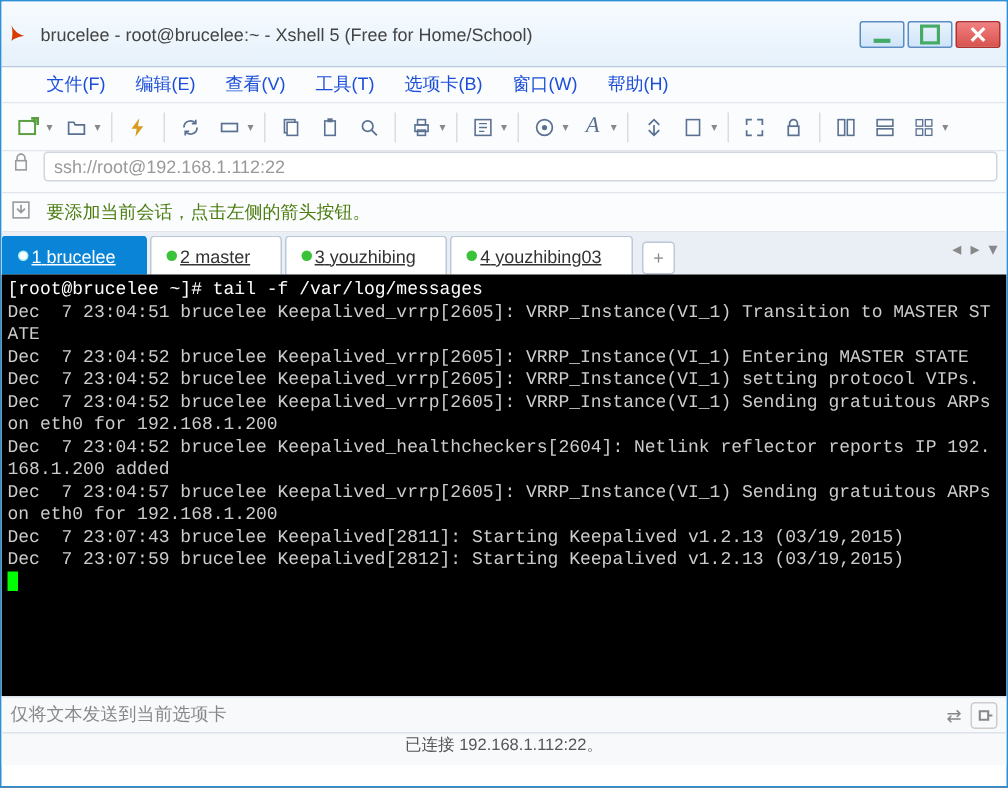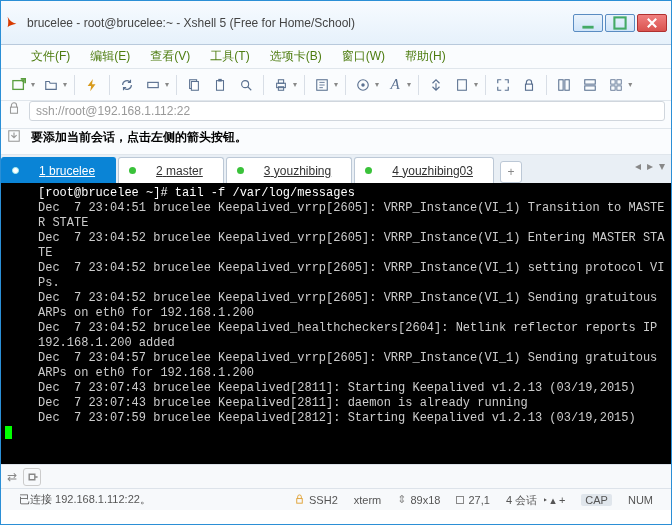--- a/index.html
+++ b/index.html
@@ -6,57 +6,57 @@
 body { font-family: "Microsoft YaHei", Tahoma, sans-serif; font-size: 12px; background: #fff; width: 672px; height: 525px; overflow: hidden; border: 1px solid #2b8fd6; position: relative; }
 
 .titlebar { height: 44px; background: linear-gradient(#f7fbff,#e6f1fb); display: flex; align-items: center; padding: 0 4px; border-bottom: 1px solid #b8c9dc; }
 .titlebar .app-icon { width: 16px; height: 16px; margin-right: 6px; color: #d83b01; }
 .titlebar .title { flex: 1; color: #444; font-size: 12px; }
 .titlebar .win-btns { display: flex; gap: 2px; }
 .titlebar .win-btn { width: 30px; height: 18px; border: 1px solid #5a8cc2; border-radius: 2px; display: flex; align-items: center; justify-content: center; background: linear-gradient(#eaf3fc,#cfe4f9); }
 .titlebar .win-btn.close { background: linear-gradient(#f08080,#d9534f); border-color: #b03030; color: #fff; }
 
 .menubar { height: 24px; display: flex; align-items: center; padding-left: 22px; gap: 4px; background: #fafcfe; border-bottom: 1px solid #e0e6ec; }
-.menubar .mi { padding: 2px 8px; color: #4d7c0f; cursor: default; }
+.menubar .mi { padding: 2px 8px; color: #1d4ed8; cursor: default; }
 
 .toolbar { height: 32px; display: flex; align-items: center; padding: 0 6px; gap: 2px; background: #fafcfe; border-bottom: 1px solid #e0e6ec; }
 .toolbar .tb { width: 24px; height: 24px; display: flex; align-items: center; justify-content: center; color: #5a7090; border-radius: 3px; }
 .toolbar .tb.green { color: #5a9e3f; }
 .toolbar .tb.yellow { color: #d89b1e; }
 .toolbar .sep { width: 1px; height: 20px; background: #d8dee6; margin: 0 3px; }
 .toolbar .dd { font-size: 8px; color: #888; margin-left: -2px; margin-right: 2px; }
 
 .addrbar { height: 28px; display: flex; padding: 0 6px; background: #fafcfe; border-bottom: 1px solid #e0e6ec; }
 .addrbar .lock { width: 18px; color: #999; margin-right: 4px; }
 .addrbar .addr { flex: 1; height: 20px; border: 1px solid #d0d6dd; border-radius: 3px; padding: 0 6px; display: flex; align-items: center; color: #999; background: #fff; }
 
-.infobar { height: 26px; display: flex; padding: 0 6px; background: #fafcfe; border-bottom: 1px solid #e0e6ec; color: #000000; font-weight: bold; }
+.infobar { height: 26px; display: flex; align-items: center; padding: 0 6px; background: #fafcfe; border-bottom: 1px solid #e0e6ec; color: #4d7c0f; }
 .infobar .icon { width: 18px; margin-right: 6px; }
 
 .tabbar { height: 28px; display: flex; align-items: flex-end; background: #e9eff5; position: relative; }
-.tabbar .tab { height: 26px; border: 1px solid #bcc8d6; border-bottom: none; margin-right: 2px; padding: 0 20px 0 10px; display: flex; align-items: center; gap: 20px; background: #fff; position: relative; border-radius: 3px 3px 0 0; }
+.tabbar .tab { height: 26px; border: 1px solid #bcc8d6; border-bottom: none; margin-right: 2px; padding: 0 20px 0 10px; display: flex; align-items: center; gap: 2px; background: #fff; position: relative; border-radius: 3px 3px 0 0; }
 .tabbar .tab.active { background: #0a84d6; border-color: #0a84d6; }
 .tabbar .tab.active .tabtxt { color: #fff; text-decoration: underline; }
 .tabbar .tab .dot { width: 7px; height: 7px; border-radius: 50%; }
 .tabbar .tab .dot.green { background: #3ac23a; }
 .tabbar .tab .dot.white { background: #fff; border: 1px solid #aee; }
 .tabbar .tab .tabtxt { color: #333; text-decoration: underline; }
 .tabbar .plus { width: 22px; height: 22px; display: flex; align-items: center; justify-content: center; color: #888; border: 1px solid #bcc8d6; background: #fff; margin-left: 4px; border-radius: 3px; }
 .tabbar .side { position: absolute; right: 6px; top: 4px; display: flex; gap: 6px; color: #888; }
 
 .terminal { background: #000; color: #ccc; font-family: Consolas, "Courier New", monospace; font-size: 12px; line-height: 15px; padding: 3px 4px; height: 281px; overflow: hidden; position: relative; }
-.terminal .line { white-space: pre-wrap; word-break: break-all; margin-left: 33px; }
+.terminal .line { white-space: pre-wrap; word-break: break-all; }
 .terminal .prompt { color: #fff; }
 .terminal .cursor { display: inline-block; width: 7px; height: 13px; background: #00ff00; vertical-align: middle; }
 
 .sendbar { height: 24px; display: flex; align-items: center; padding: 0 6px; background: #f7f9fb; border-top: 1px solid #dde3ea; color: #888; position: relative; }
 .sendbar .hint { flex: 1; }
 .sendbar .exit { width: 18px; height: 18px; border: 1px solid #ccc; border-radius: 3px; display: flex; align-items: center; justify-content: center; }
 
-.statusbar { height: 22px; display: flex; align-items: center; padding: 0 18px; background: #f7f9fb; border-top: 1px solid #dde3ea; font-size: 11px; color: #555; gap: 16px; }
+.statusbar { height: 22px; display: flex; align-items: center; padding: 0 6px; background: #f7f9fb; border-top: 1px solid #dde3ea; font-size: 11px; color: #555; gap: 16px; flex-direction: column; }
 .statusbar .spc { flex: 1; }
 .statusbar .cell { display: flex; align-items: center; gap: 4px; }
 .statusbar .cap { background: #e0e6ec; padding: 0 4px; border-radius: 2px; }
 
 svg { width: 14px; height: 14px; }
 </style>
 </head>
 <body>
 
 <div class="titlebar">
@@ -271,27 +271,27 @@
 <div class="terminal">
   <div class="line"><span class="prompt">[root@brucelee ~]# </span><span style="color:#fff">tail -f /var/log/messages</span></div>
   <div id="termlines">
       <div class="line">Dec  7 23:04:51 brucelee Keepalived_vrrp[2605]: VRRP_Instance(VI_1) Transition to MASTER STATE</div>
       <div class="line">Dec  7 23:04:52 brucelee Keepalived_vrrp[2605]: VRRP_Instance(VI_1) Entering MASTER STATE</div>
       <div class="line">Dec  7 23:04:52 brucelee Keepalived_vrrp[2605]: VRRP_Instance(VI_1) setting protocol VIPs.</div>
       <div class="line">Dec  7 23:04:52 brucelee Keepalived_vrrp[2605]: VRRP_Instance(VI_1) Sending gratuitous ARPs on eth0 for 192.168.1.200</div>
       <div class="line">Dec  7 23:04:52 brucelee Keepalived_healthcheckers[2604]: Netlink reflector reports IP 192.168.1.200 added</div>
       <div class="line">Dec  7 23:04:57 brucelee Keepalived_vrrp[2605]: VRRP_Instance(VI_1) Sending gratuitous ARPs on eth0 for 192.168.1.200</div>
       <div class="line">Dec  7 23:07:43 brucelee Keepalived[2811]: Starting Keepalived v1.2.13 (03/19,2015)</div>
-      <div class="line">Dec  7 23:07:43 brucelee Keepalived[2811]: daemon is already running</div>
       <div class="line">Dec  7 23:07:59 brucelee Keepalived[2812]: Starting Keepalived v1.2.13 (03/19,2015)</div>
     </div>
   <span class="cursor"></span>
 </div>
 
 <div class="sendbar">
+  <span class="hint">仅将文本发送到当前选项卡</span>
   <span style="margin-right:6px">⇄</span>
   <div class="exit">
       <svg viewBox="0 0 10 10">
         <path d="M3 3h4v4H3zM7 5h2" stroke="#888" stroke-width="1" fill="none"></path>
       </svg>
     </div>
 </div>
 
 <div class="statusbar">
   <span>已连接 192.168.1.112:22。</span>

